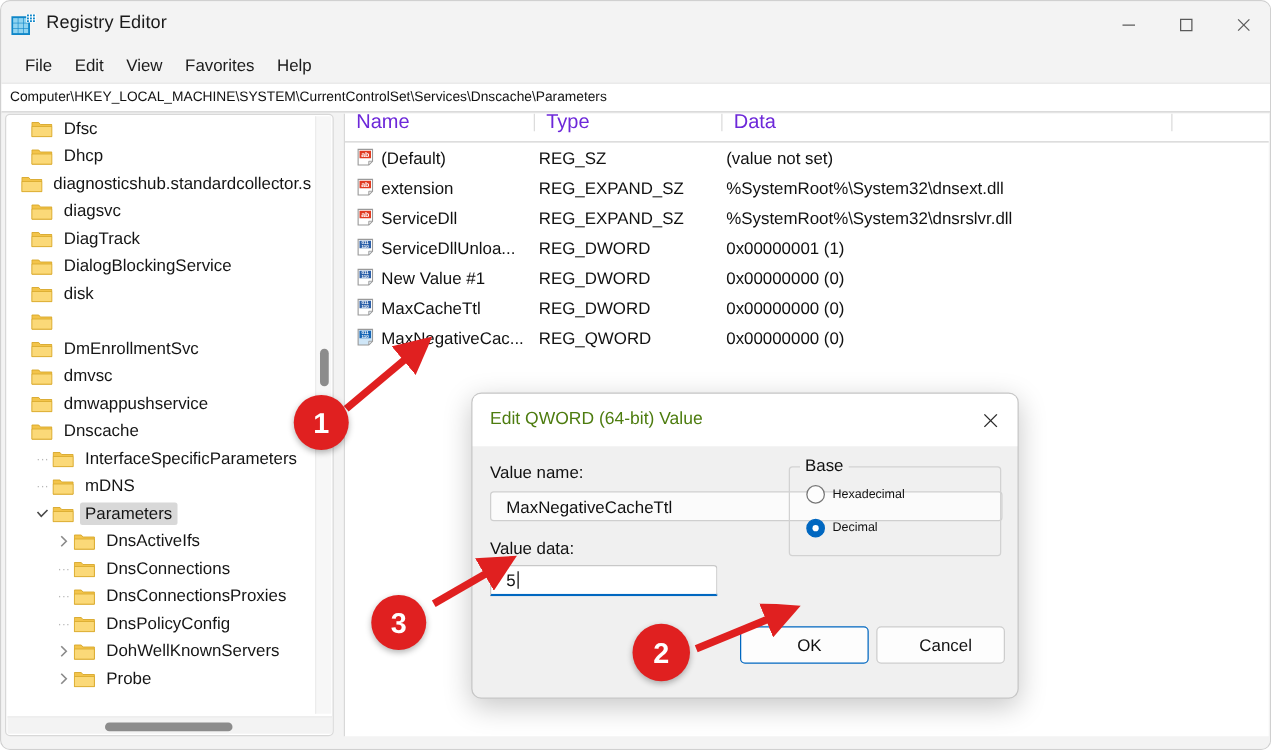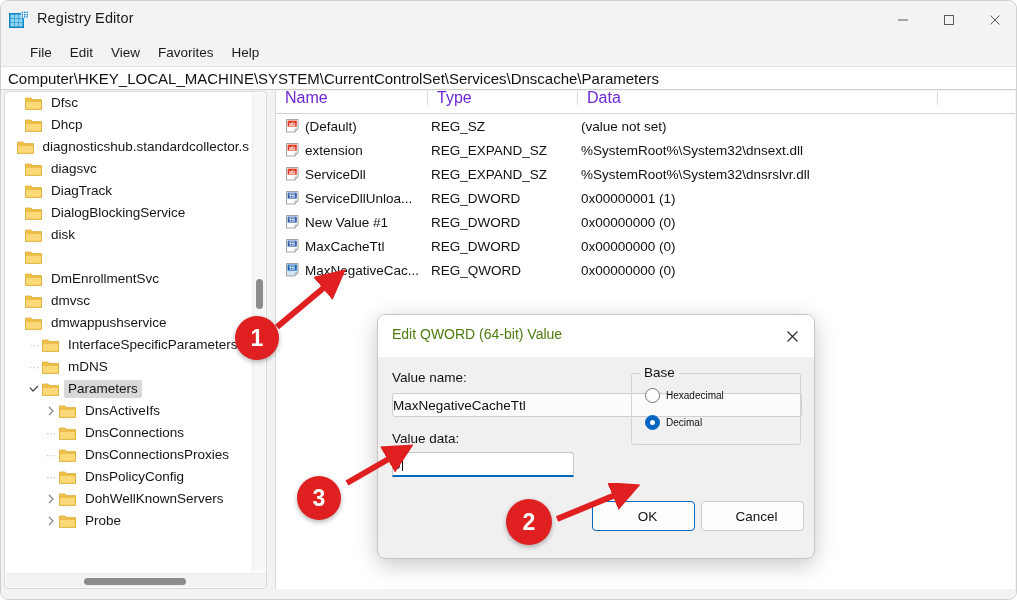--- a/index.html
+++ b/index.html
@@ -36,35 +36,35 @@
   .winbtn {
     width: 46px; height: 38px; display: flex; align-items: center; justify-content: center;
     color: #3b3b3b;
   }
   .winbtn svg { display: block; }
 
   
   .menubar {
     position: absolute; left: 0; top: 38px; width: 895px; height: 27px;
     background: #f3f3f3;
-    display: flex; align-items: center; padding-left: 20px;
+    display: flex; align-items: center; padding-left: 10px;
   }
   .menuitem {
     font-size: 13.5px; color: #1b1b1b; padding: 3px 9px; border-radius: 3px;
   }
 
   
   .addressbar {
     position: absolute; left: 0; top: 65px; width: 1017px; height: 24px;
     background: #ffffff;
     border-top: 1px solid #e3e3e3;
     border-bottom: 1px solid #cfcfcf;
     display: flex; align-items: center;
     padding-left: 7px;
-    font-size: 15px; color: #111;
+    font-size: 11px; color: #111;
   }
 
   
   .main {
     position: absolute; left: 0; top: 90px; width: 1017px; height: 510px;
     background: #f3f3f3;
   }
 
   
   .treepane {
@@ -165,21 +165,21 @@
     display: flex; align-items: center; justify-content: center; color: #2b2b2b;
   }
   .dlg-body { position: relative; height: 203px; }
   .lab { position: absolute; font-size: 13.5px; color: #111; }
   .txtinput {
     position: absolute;
     background: #fbfbfb;
     border: 1px solid #cfcfcf;
     border-radius: 3px;
     font-size: 13.5px; color: #111;
-    display: flex; align-items: center; padding-left: 0;
+    display: flex; align-items: center; padding-left: 12px;
   }
   .txtinput.focused {
     background: #ffffff;
     border: 1px solid #c8c8c8;
     border-bottom: 2px solid #0067c0;
     border-radius: 3px 3px 0 0;
   }
   .caret {
     display: inline-block; width: 1px; height: 14px; background: #111; margin-left: 1px;
   }
@@ -396,20 +396,30 @@
           <div class="tnode" style="padding-left: 4px;">
             <span class="chev"></span>
             <span class="folder">
               <svg width="17" height="14" viewBox="0 0 17 14">
                 <path d="M0.5,2 L6,2 L7.3,3.6 L16.5,3.6 L16.5,13.3 L0.5,13.3 Z" fill="#f3c44b" stroke="#d6a526" stroke-width="0.7"></path>
                 <path d="M0.5,5.2 L16.5,5.2 L16.5,13.3 L0.5,13.3 Z" fill="#fbd978" stroke="#d6a526" stroke-width="0.6"></path>
               </svg>
             </span>
             <span class="lbl">dmwappushservice</span>
           </div>
+          <div class="tnode" style="padding-left: 4px;">
+            <span class="chev"></span>
+            <span class="folder">
+              <svg width="17" height="14" viewBox="0 0 17 14">
+                <path d="M0.5,2 L6,2 L7.3,3.6 L16.5,3.6 L16.5,13.3 L0.5,13.3 Z" fill="#f3c44b" stroke="#d6a526" stroke-width="0.7"></path>
+                <path d="M0.5,5.2 L16.5,5.2 L16.5,13.3 L0.5,13.3 Z" fill="#fbd978" stroke="#d6a526" stroke-width="0.6"></path>
+              </svg>
+            </span>
+            <span class="lbl">Dnscache</span>
+          </div>
           <div class="tnode" style="padding-left: 21px;">
             <span class="chev">
               <span style="color:#b8b8b8;font-size:10px;">···</span>
             </span>
             <span class="folder">
               <svg width="17" height="14" viewBox="0 0 17 14">
                 <path d="M0.5,2 L6,2 L7.3,3.6 L16.5,3.6 L16.5,13.3 L0.5,13.3 Z" fill="#f3c44b" stroke="#d6a526" stroke-width="0.7"></path>
                 <path d="M0.5,5.2 L16.5,5.2 L16.5,13.3 L0.5,13.3 Z" fill="#fbd978" stroke="#d6a526" stroke-width="0.6"></path>
               </svg>
             </span>

